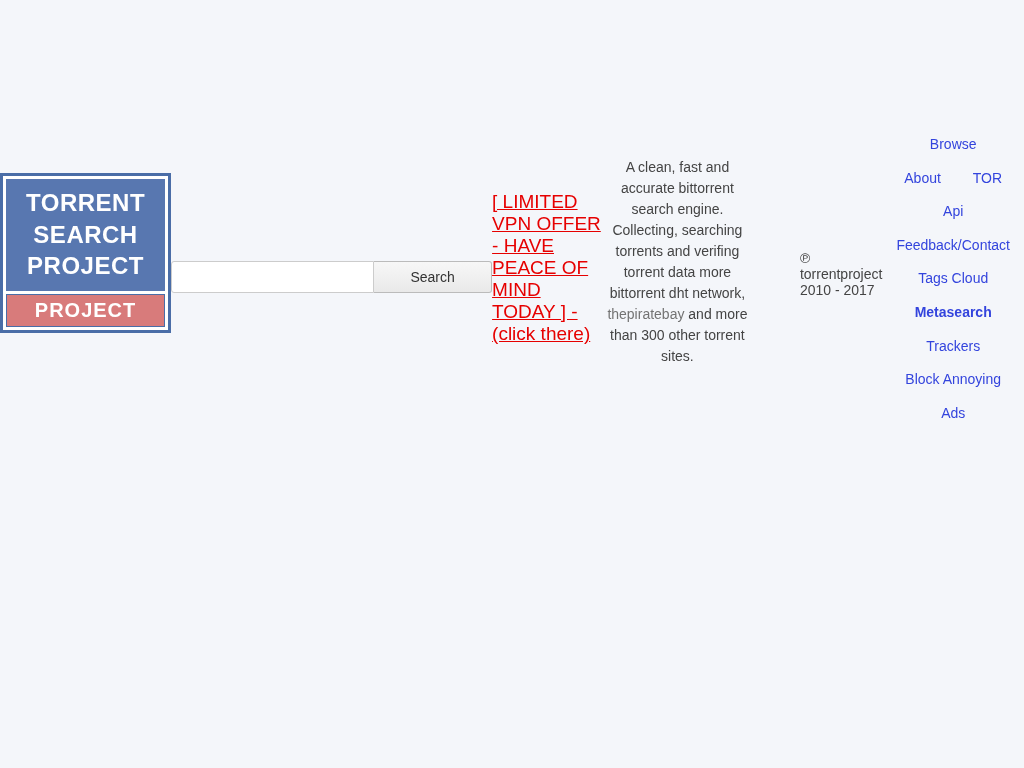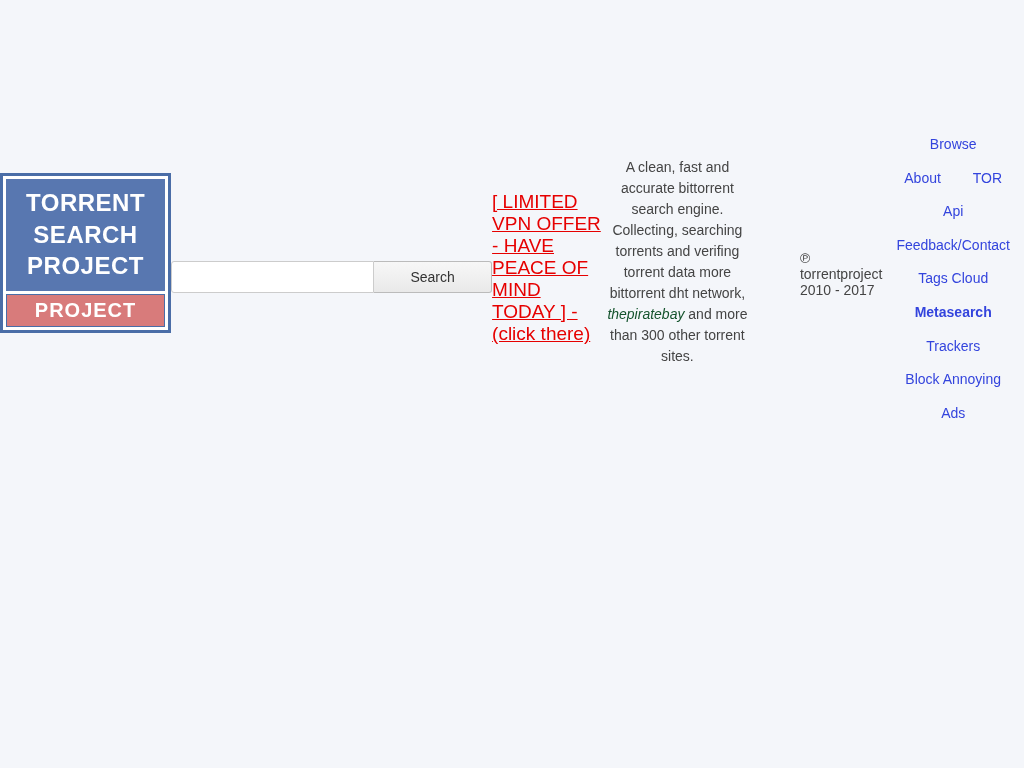--- a/index.html
+++ b/index.html
@@ -87,24 +87,23 @@
   line-height: 1.5;
 }
 .desc {
   margin-top: 18px;
   text-align: center;
   color: #444;
   line-height: 1.5;
   max-width: 700px;
 }
 .desc a {
-  color: #14532d;
+  color: #737373;
   text-decoration: none;
   cursor: pointer;
-  font-style: italic;
 }
 .copyright {
   margin-top: 42px;
   color: #444;
   margin-left: 48px;
 }
 .nav {
   margin-top: 52px;
   text-align: center;
   line-height: 2.4;

